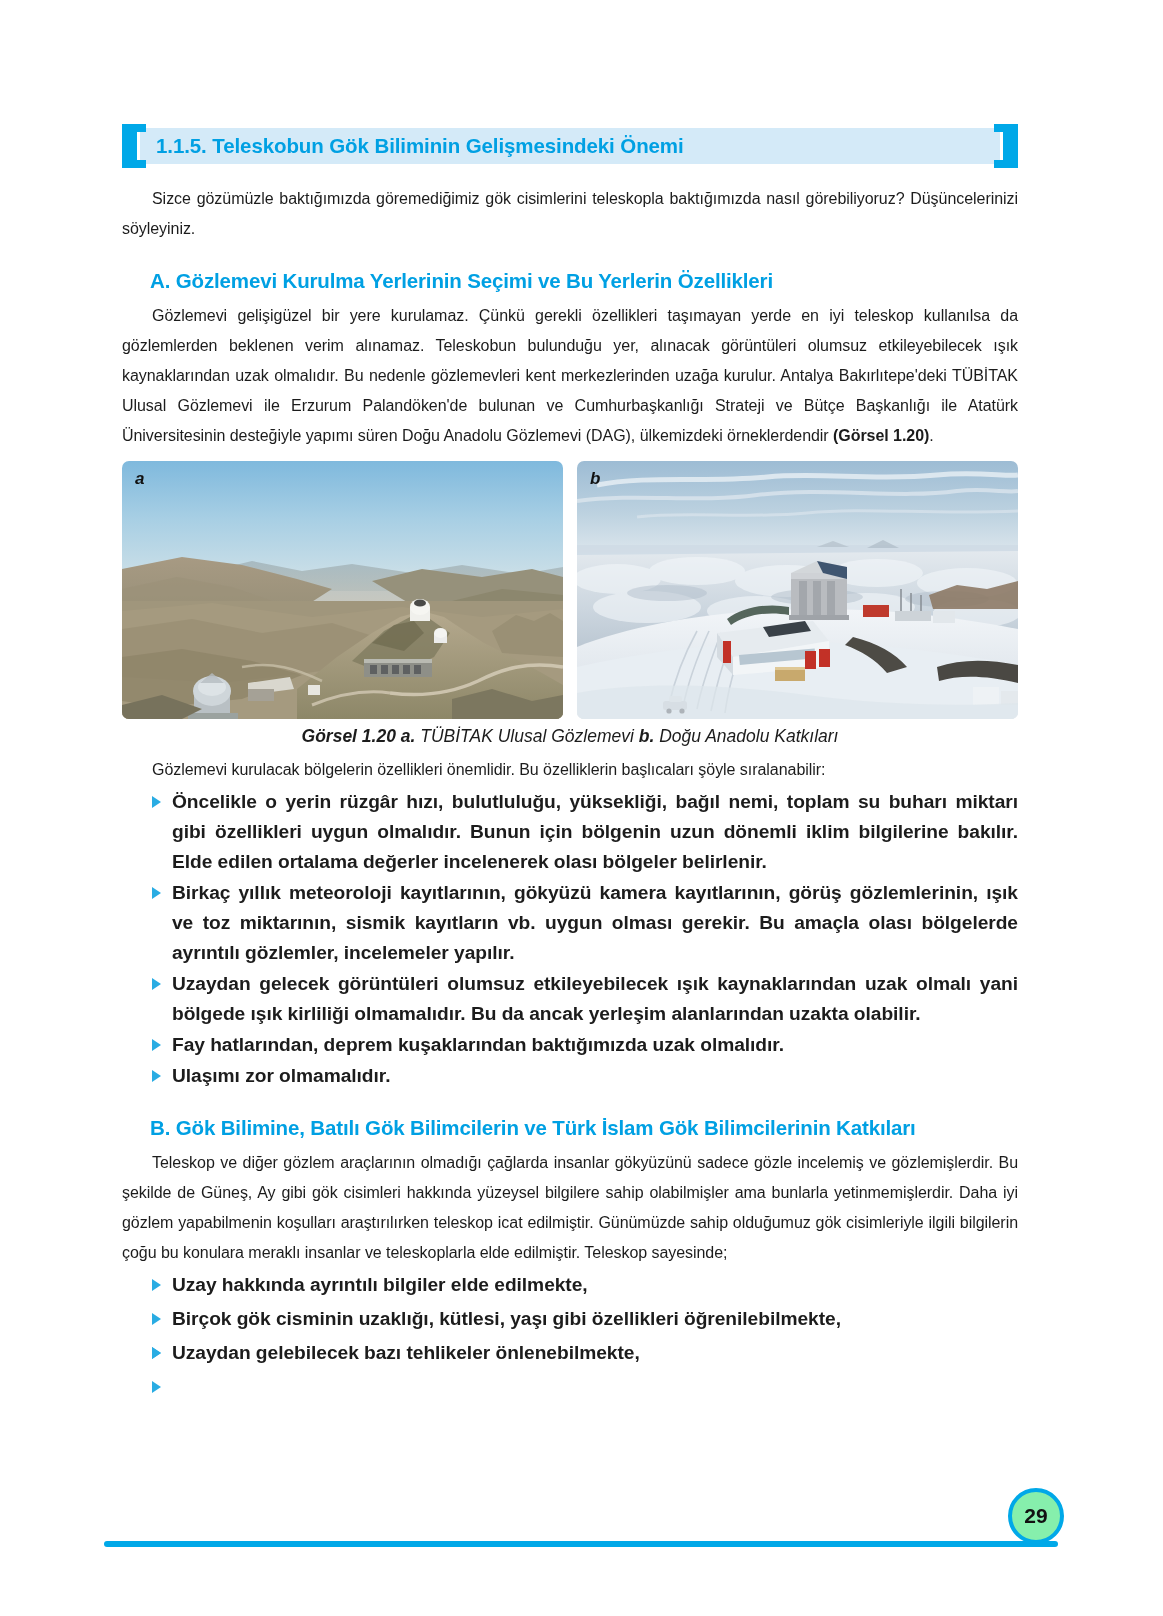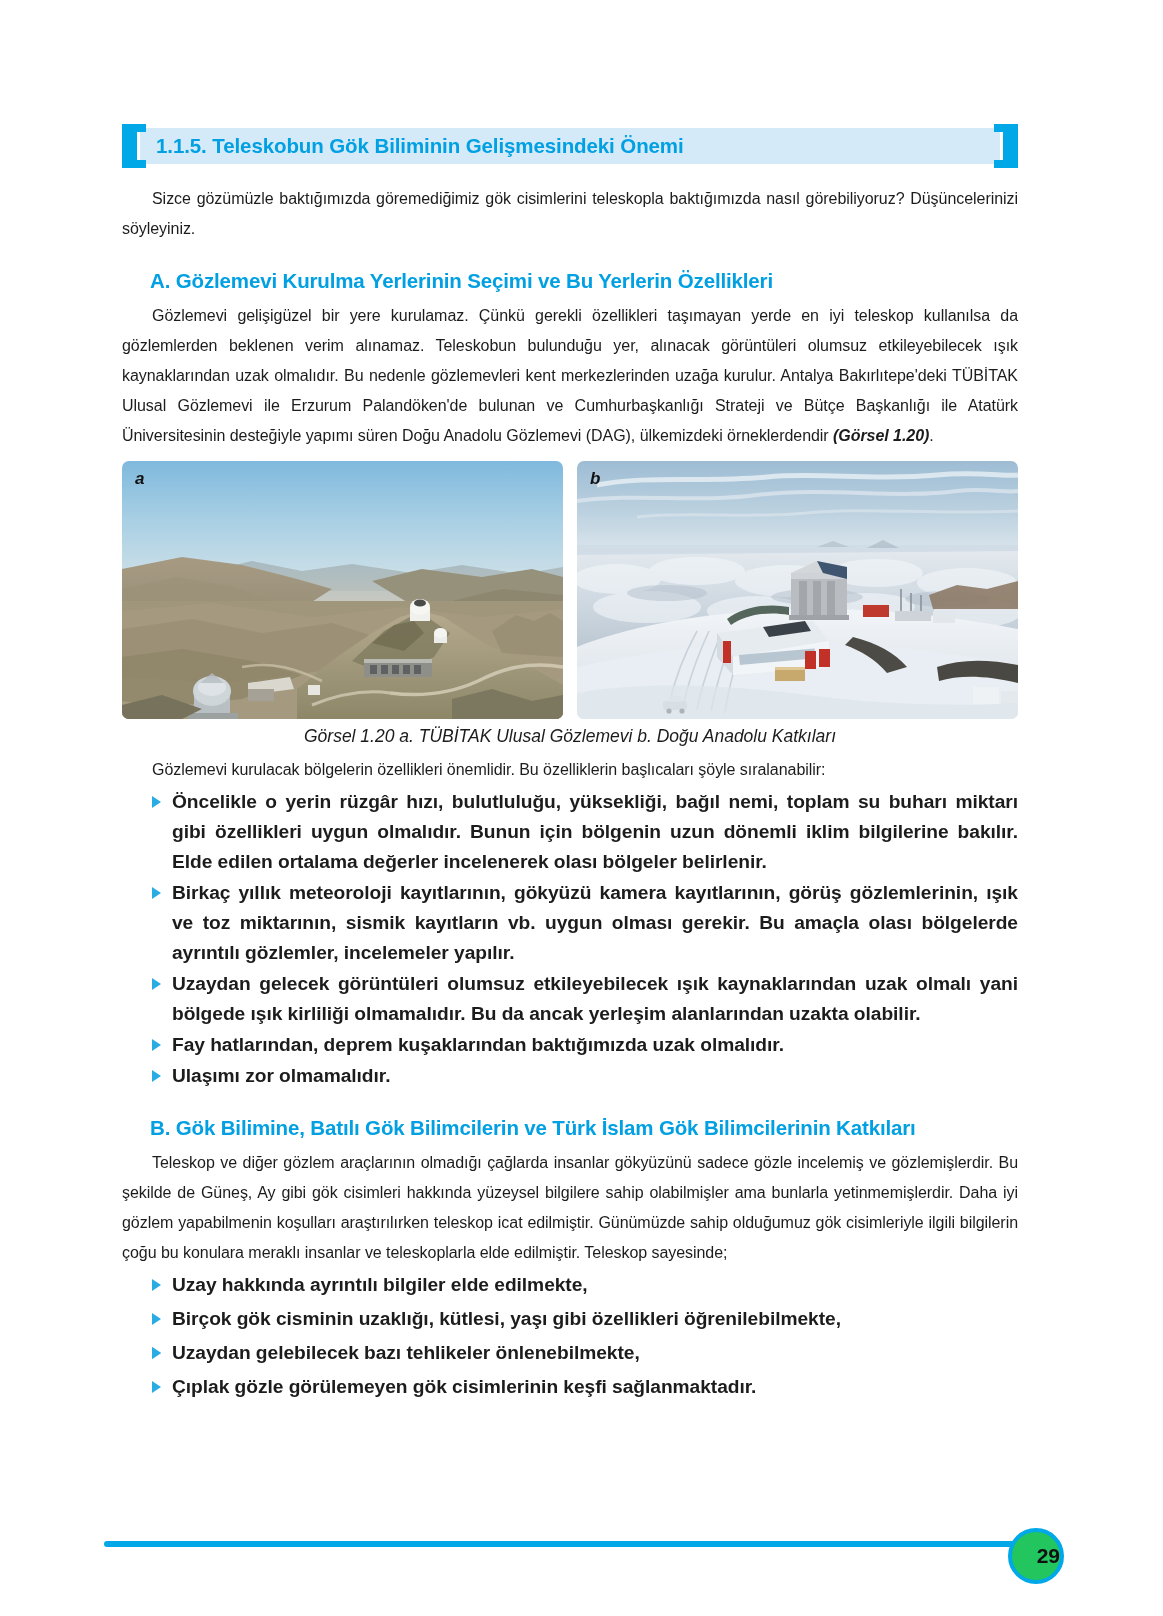--- a/index.html
+++ b/index.html
@@ -101,21 +101,20 @@
     font-size: 20.5px;
     font-weight: bold;
     color: #00a0e3;
     text-indent: 28px;
     letter-spacing: -0.15px;
     line-height: 28px;
   }
 
   .bold-italic {
     font-weight: bold;
-    font-style: italic;
   }
 
   
   ul.bullets {
     list-style: none;
     margin: 0;
     padding: 0;
   }
   ul.bullets li {
     position: relative;
@@ -168,43 +167,43 @@
   .figure svg { display: block; }
 
   .figure-caption {
     text-align: center;
     font-size: 17.5px;
     line-height: 26px;
     font-style: italic;
     color: #1c1c1c;
     margin: 4px 0 6px 0;
   }
-  .figure-caption b { font-weight: normal; font-style: italic; }
+  .figure-caption b { font-weight: bold; font-style: italic; }
 
   
   .footer-rule {
     position: absolute;
     left: 104px;
     top: 1541px;
     width: 954px;
     height: 6px;
     background: #00a8e8;
     border-radius: 3px;
   }
   .page-number {
     position: absolute;
     left: 1008px;
-    top: 1528px;
+    top: 1488px;
     width: 56px;
     height: 56px;
     border: 4px solid #00a8e8;
     border-radius: 50%;
-    background: #22c55e;
+    background: #86efac;
     box-sizing: border-box;
-    text-align: right;
+    text-align: center;
     line-height: 48px;
     font-size: 21px;
     font-weight: bold;
     color: #111;
   }
 </style>
 </head>
 <body>
 
 <div class="page">
@@ -462,21 +461,21 @@
 
     <h2 class="sub-heading">B. Gök Bilimine, Batılı Gök Bilimcilerin ve Türk İslam Gök Bilimcilerinin Katkıları</h2>
 
     <p class="body indent">Teleskop ve diğer gözlem araçlarının olmadığı çağlarda insanlar gökyüzünü sadece gözle incelemiş ve gözlemişlerdir. Bu şekilde de Güneş, Ay gibi gök cisimleri hakkında yüzeysel bilgilere sahip olabilmişler ama bunlarla yetinmemişlerdir. Daha iyi gözlem yapabilmenin koşulları araştırılırken teleskop icat edilmiştir. Günümüzde sahip olduğumuz gök cisimleriyle ilgili bilgilerin çoğu bu konulara meraklı insanlar ve teleskoplarla elde edilmiştir. Teleskop sayesinde;</p>
 
     <ul class="bullets tight">
       <li><span class="tri"></span><span>Uzay hakkında ayrıntılı bilgiler elde edilmekte,</span></li>
       <li><span class="tri"></span><span>Birçok gök cisminin uzaklığı, kütlesi, yaşı gibi özellikleri öğrenilebilmekte,</span></li>
       <li><span class="tri"></span></li>
       <li><span class="tri"></span><span>Uzaydan gelebilecek bazı tehlikeler önlenebilmekte,</span></li>
-      <li><span class="tri"></span><span>Çıplak gözle görülemeyen gök cisimlerinin keşfi sağlanmaktadır.</span></li>
+      <li><span class="tri"></span></li>
     </ul>
 
   </div>
 
   <div class="footer-rule"></div>
   <div class="page-number">29</div>
 
 </div>
 
 </body></html>

